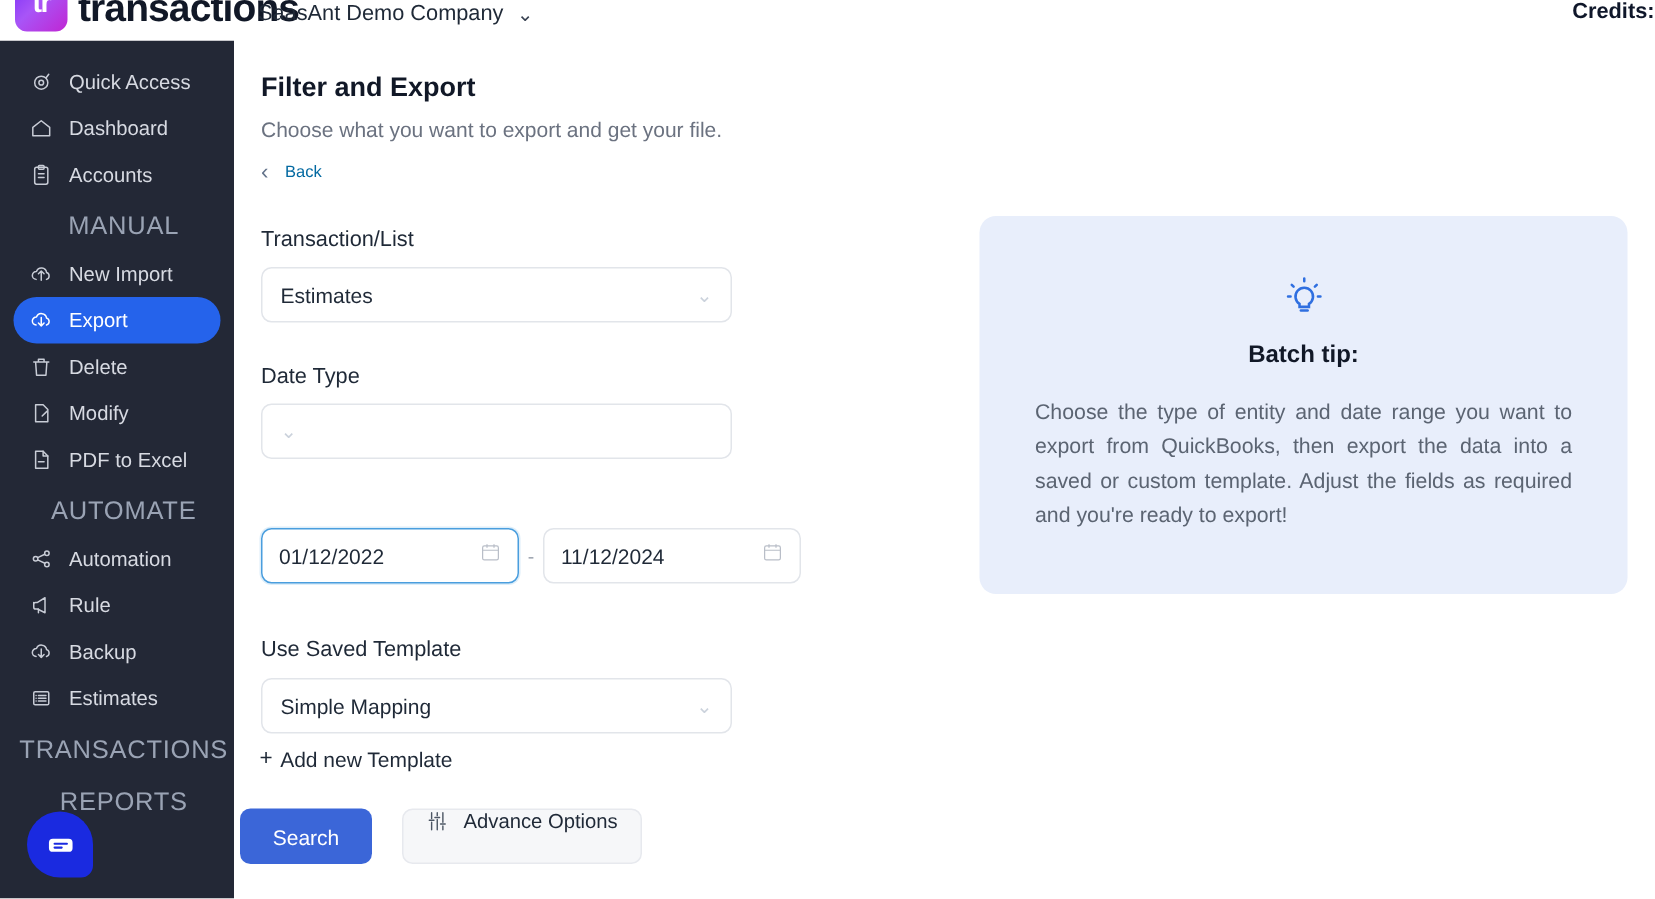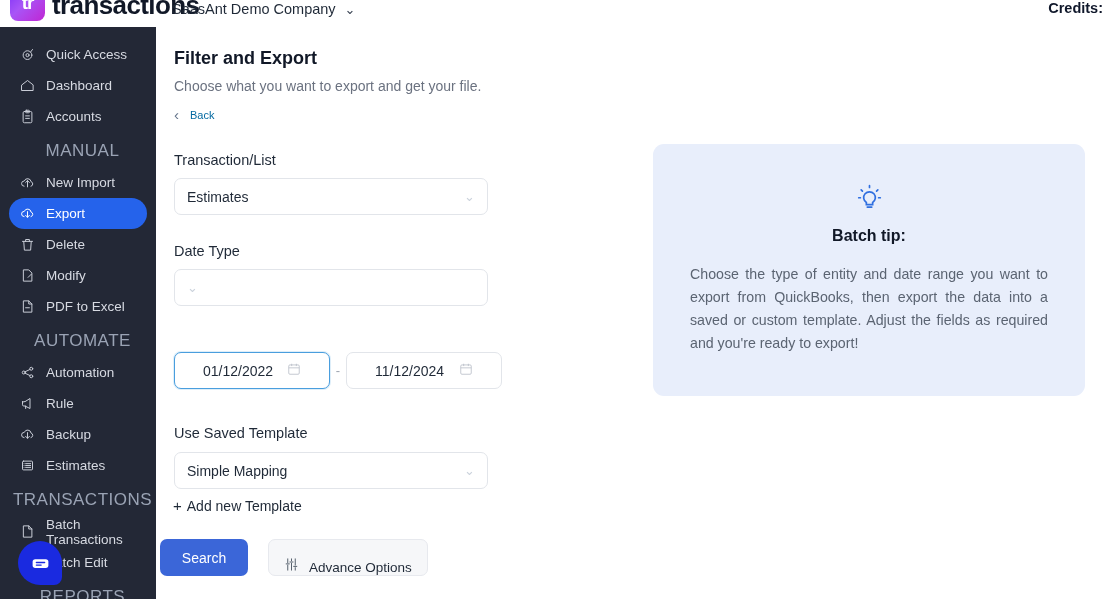--- a/index.html
+++ b/index.html
@@ -106,24 +106,24 @@
     background: #fff;
     display: flex; align-items: center;
     padding: 0 12px;
     cursor: pointer;
   }
   .select-box .val { font-size: 14px; color: #1f2937; flex: 1; }
   .select-box .chev { color: #cbd2dc; font-size: 13px; }
 
   .date-row { position: absolute; left: 18px; top: 325px; display: flex; align-items: center; }
   .date-input {
-    width: 156px; height: 37px;
+    width: 172px; height: 37px;
     border: 1px solid #e2e5ea; border-radius: 7px;
     background: #fff;
-    display: flex; align-items: center; padding: 0 28px;
+    display: flex; align-items: center; padding: 0 11px;
     cursor: text;
   }
   .date-input.focused { border: 1.6px solid #4a9ede; box-shadow: 0 0 0 1px rgba(74,158,222,0.18); }
   .date-input .dval { font-size: 14px; color: #1f2937; flex: 1; }
   .date-input .cal svg { width: 14px; height: 14px; stroke: #b9bec8; stroke-width: 1.4; fill: none; }
   .date-dash { width: 16px; text-align: center; color: #9ca3af; font-size: 13px; }
 
   .add-template {
     position: absolute; left: 17px; top: 470px;
     display: flex; align-items: center; gap: 5px;
@@ -134,21 +134,21 @@
   .btn-row { position: absolute; left: 0px; top: 512px; display: flex; align-items: center; gap: 20px; padding-left: 4px; }
   .btn-search {
     width: 88px; height: 37px;
     background: #3b66d8; border: none; border-radius: 7px;
     color: #fff; font-size: 14px; font-family: inherit;
     cursor: pointer;
   }
   .btn-advance {
     height: 37px; min-width: 133px;
     background: #f6f7f9; border: 1px solid #e7e9ee; border-radius: 7px;
-    display: flex; align-items: flex-end; justify-content: center; gap: 10px;
+    display: flex; align-items: flex-start; justify-content: center; gap: 10px;
     padding: 0 15px; font-size: 13.5px; color: #1f2937; cursor: pointer;
   }
   .btn-advance .fic svg { width: 15px; height: 15px; stroke: #4b5563; stroke-width: 1.5; fill: none; stroke-linecap: round; }
 
   
   .tip {
     position: absolute; left: 497px; top: 117px;
     width: 432px; height: 252px;
     background: #e8eefb; border-radius: 11px;
     padding: 40px 37px 0 37px;
@@ -307,40 +307,20 @@
           <svg viewBox="0 0 24 24">
               <rect x="4" y="5" width="16" height="14" rx="1.5"></rect>
               <path d="M9 9h8M9 12h8M9 15h8M6.5 9h.01M6.5 12h.01M6.5 15h.01"></path>
             </svg>
         </span>
         <span>Estimates</span>
       </div>
     </div>
 
     <div class="nav-section">TRANSACTIONS</div>
-    <div>
-      <div class="nav-item">
-        <span class="ic">
-          <svg viewBox="0 0 24 24">
-              <path d="M6 3h8l5 5v13H6z"></path>
-              <path d="M14 3v5h5"></path>
-            </svg>
-        </span>
-        <span>Batch Transactions</span>
-      </div>
-      <div class="nav-item">
-        <span class="ic">
-          <svg viewBox="0 0 24 24">
-              <path d="M5 5h10M5 9h10M5 13h7"></path>
-              <path d="M17 12l3 3-4 2 1-5z"></path>
-            </svg>
-        </span>
-        <span>Batch Edit</span>
-      </div>
-    </div>
 
     <div class="nav-section">REPORTS</div>
   </div>
 
   <div class="chat-fab">
     <svg viewBox="0 0 24 24">
         <rect x="3" y="7" width="18" height="10" rx="3"></rect>
         <rect x="6.5" y="10" width="11" height="1.6" rx="0.8" fill="#1a2ae0"></rect>
         <rect x="6.5" y="13" width="7" height="1.6" rx="0.8" fill="#1a2ae0"></rect>
       </svg>

